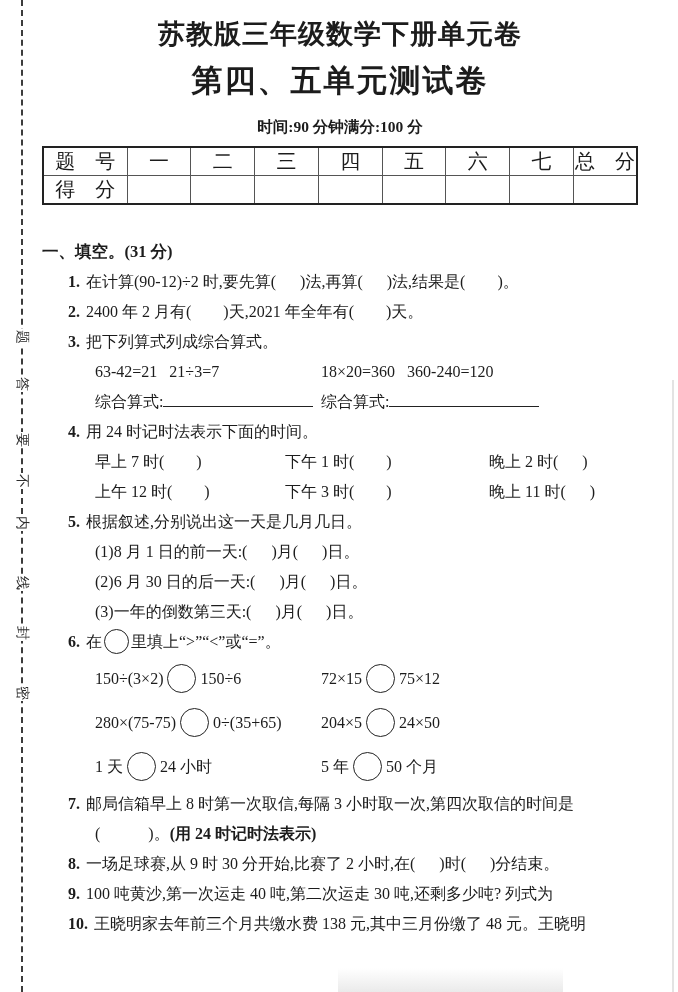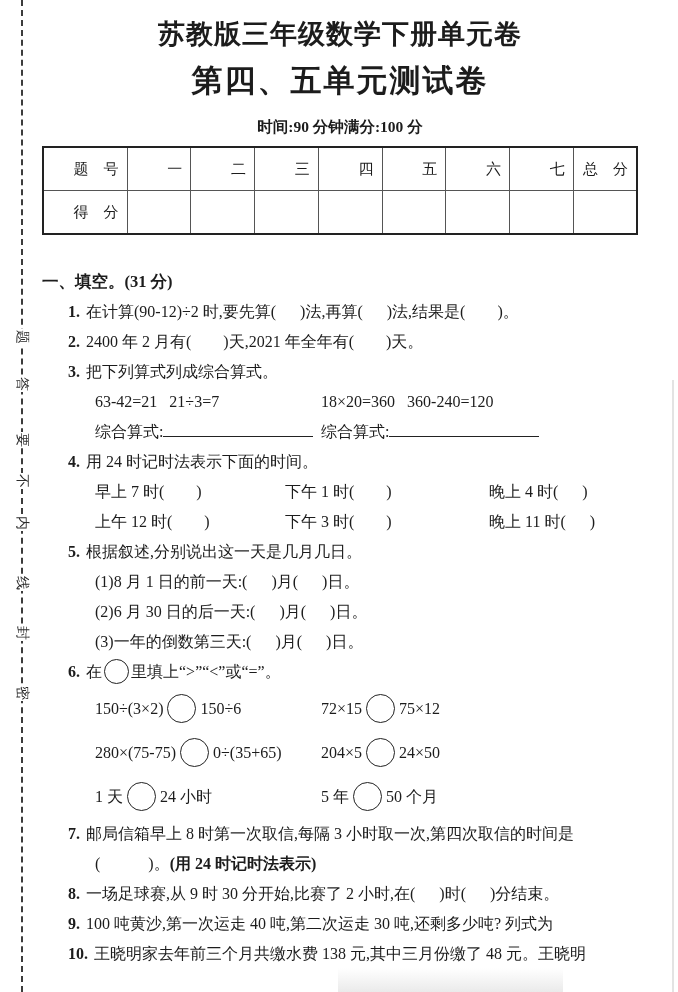--- a/index.html
+++ b/index.html
@@ -18,22 +18,22 @@
   .scan-shadow{position:absolute;bottom:0;left:338px;width:225px;height:24px;
     background:linear-gradient(#ffffff,#d9d9d9);opacity:.55;}
   
   .content{position:absolute;left:42px;right:40px;top:0;}
   .t1{margin:16px 0 2px 0;text-align:center;font-size:27px;font-weight:900;letter-spacing:1px;}
   .t2{margin:8px 0 0 0;text-align:center;font-size:31px;font-weight:900;letter-spacing:2px;}
   .info-row{display:flex;justify-content:center;margin-top:15px;
     font-size:15.5px;font-weight:bold;}
   table.score{border-collapse:collapse;width:100%;margin-top:8px;table-layout:fixed;}
   table.score{border:2px solid #222;}
-  table.score td{border:1px solid #555;height:26px;text-align:right;
-    font-size:15px;padding:8px;}
+  table.score td{border:1px solid #555;height:26px;text-align:center;
+    font-size:20px;padding:0;}
   table.score col.c0{width:84px;}
   .sec{margin-top:32px;font-weight:bold;font-size:16.5px;line-height:30px;font-family:Liberation Serif, serif;}
   .q{margin:0;padding-left:53px;text-indent:-27px;font-size:16px;line-height:30px;}
   .qno{font-weight:bold;margin-right:6px;}
   .sub{padding-left:53px;font-size:16px;line-height:30px;}
   .two-col{display:grid;grid-template-columns:226px 1fr;}
   .three-col{display:grid;grid-template-columns:190px 204px 1fr;}
   .q span,.sub span,.sec{white-space:pre-wrap;}
   .blank-line{display:inline-block;width:150px;height:1em;
     border-bottom:1.5px solid #222;vertical-align:baseline;}
@@ -122,21 +122,21 @@
     </div>
     <div class="sub two-col">
       <span><span>综合算式:</span><span class="blank-line"></span></span>
       <span><span>综合算式:</span><span class="blank-line"></span></span>
     </div>
 
     <p class="q"><b class="qno">4.</b><span>用 24 时记时法表示下面的时间。</span></p>
     <div class="sub three-col">
       <span>早上 7 时(        )</span>
       <span>下午 1 时(        )</span>
-      <span>晚上 4 时(      )</span>
+      <span>晚上 2 时(      )</span>
     </div>
     <div class="sub three-col">
       <span>上午 12 时(        )</span>
       <span>下午 3 时(        )</span>
       <span>晚上 11 时(      )</span>
     </div>
 
     <p class="q"><b class="qno">5.</b><span>根据叙述,分别说出这一天是几月几日。</span></p>
     <div class="sub"><span>(1)8 月 1 日的前一天:(      )月(      )日。</span></div>
     <div class="sub"><span>(2)6 月 30 日的后一天:(      )月(      )日。</span></div>

